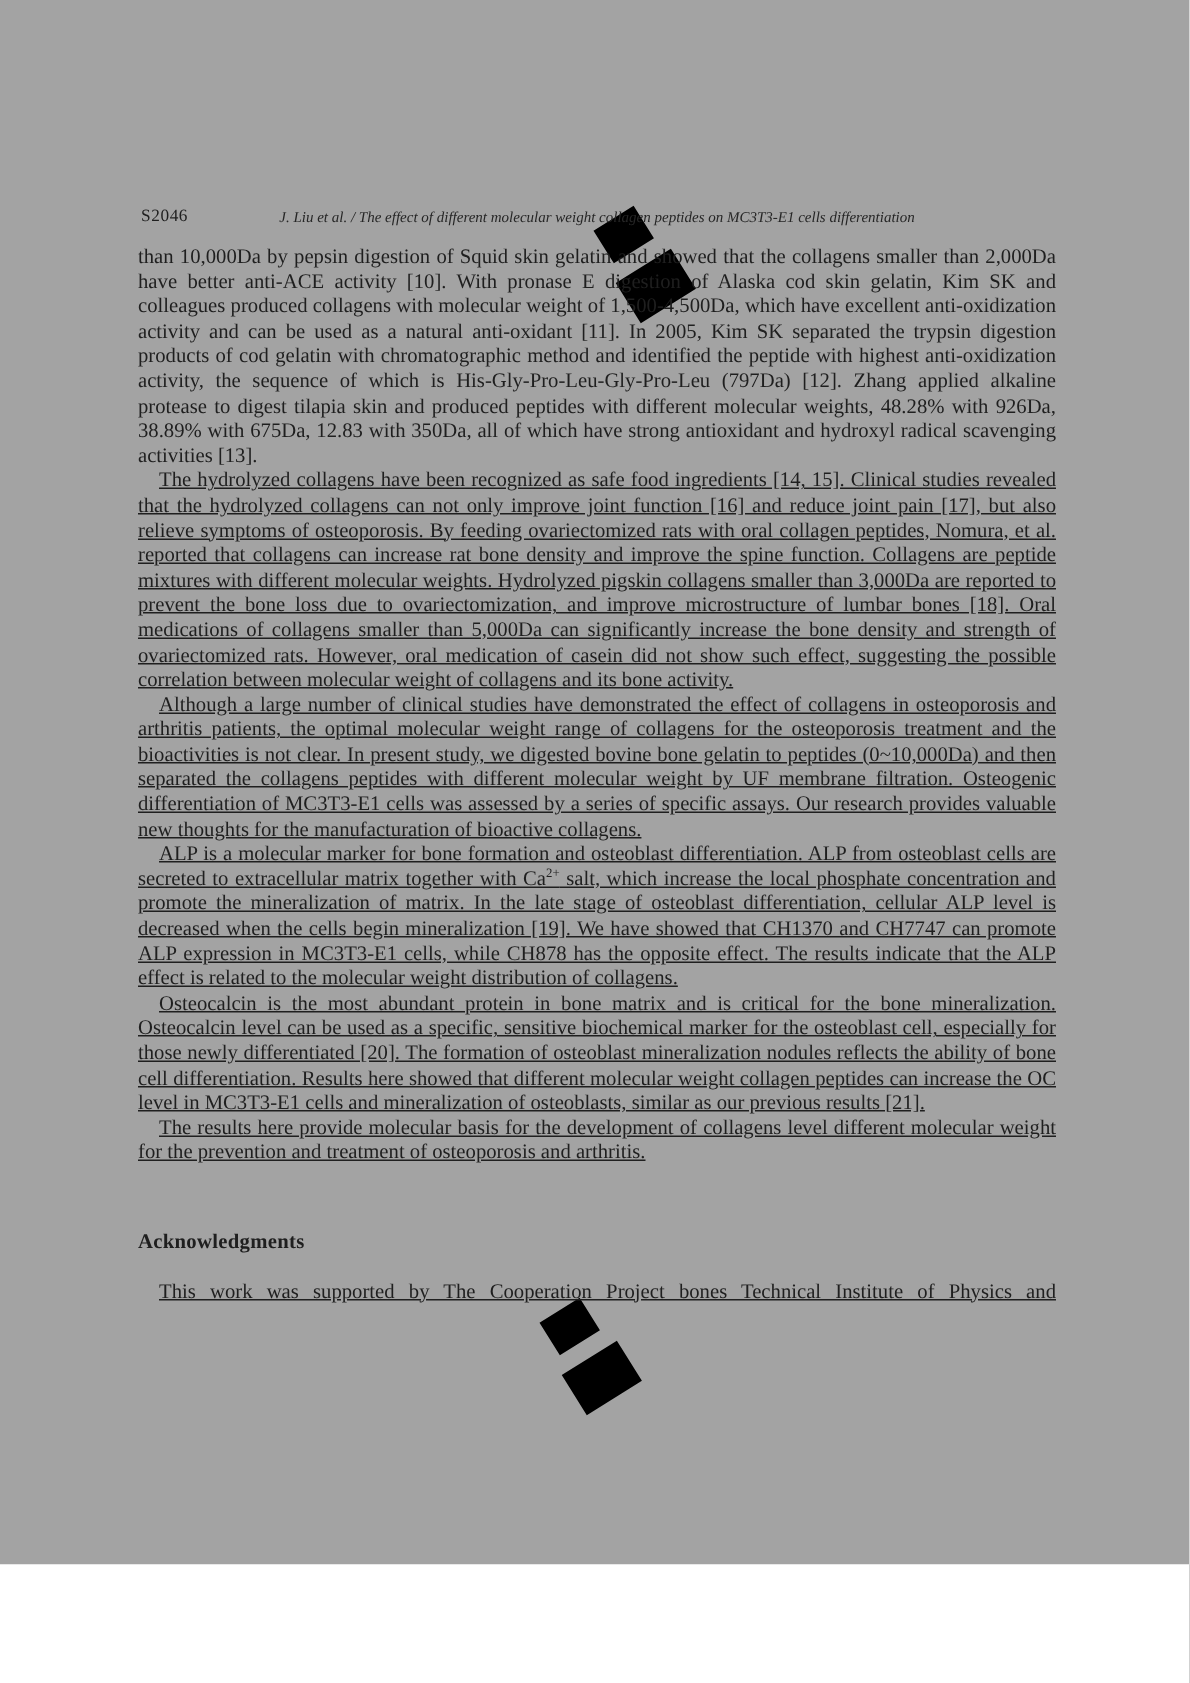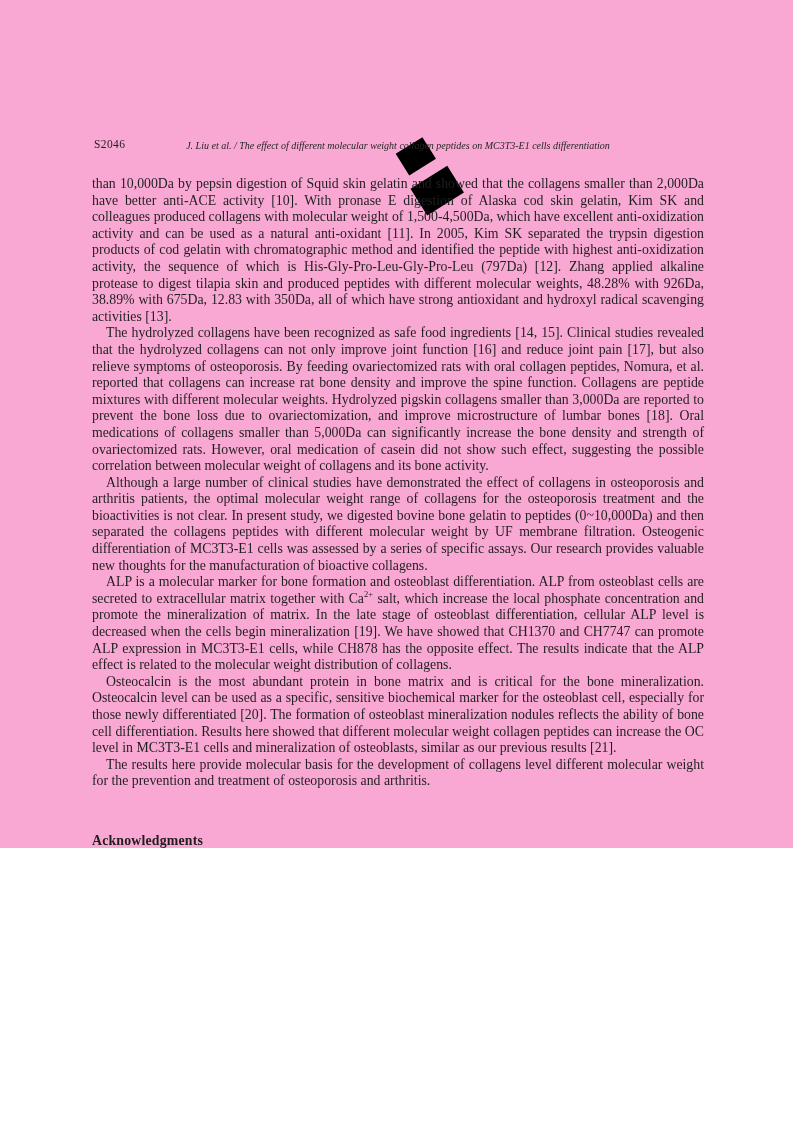--- a/index.html
+++ b/index.html
@@ -1,43 +1,43 @@
 <!DOCTYPE html>
 <html><head>
 <meta charset="utf-8">
 <style>
   html,body { margin:0; padding:0; background:#ffffff; }
   .page {
     position:relative;
-    width:793px; height:848px;
-    background:#f9a8d4;
+    width:793px; height:1043px;
+    background:#a3a3a3;
     font-family:"Liberation Serif", serif;
     color:#1f1f1f;
     overflow:hidden;
     margin:0 auto;
   }
   
   .wm { position:absolute; transform-origin:50% 50%; }
   .wm-top    { left:158px; top:133px; transform:rotate(-32deg); }
   .wm-bottom { left:122px; top:861px; transform:rotate(-32deg); }
   
   .header { position:absolute; top:138px; left:92px; right:89px; height:16px; font-size:11.5px; }
   .pid { position:absolute; left:2px; top:0; letter-spacing:0.4px; }
   .rtitle {
     position:absolute; left:50%; transform:translateX(-50%); top:1.5px;
     font-style:italic; font-size:10px; white-space:nowrap; color:#262626;
   }
   
   .column {
-    position:absolute; left:92px; width:612px; top:176px;
+    position:absolute; left:92px; width:612px; top:163px;
     font-size:13.8px; line-height:16.6px;
     text-align:justify;
   }
   p.para { margin:0; padding:0; }
-  p.indent { text-indent:14px; }
+  p.indent { text-indent:14px;text-decoration:underline; }
   p.jlast { text-align-last:justify; }
   sup { font-size:0.62em; vertical-align:super; line-height:0; }
   .ack-heading {
     font-size:13.8px; font-weight:bold; margin:43px 0 16px 0;
     text-align:left; letter-spacing:0.2px;
   }
   
   .footer {
     position:absolute; left:0; right:0; top:1070px;
     text-align:left; font-size:15px; color:#2a2a2a;

